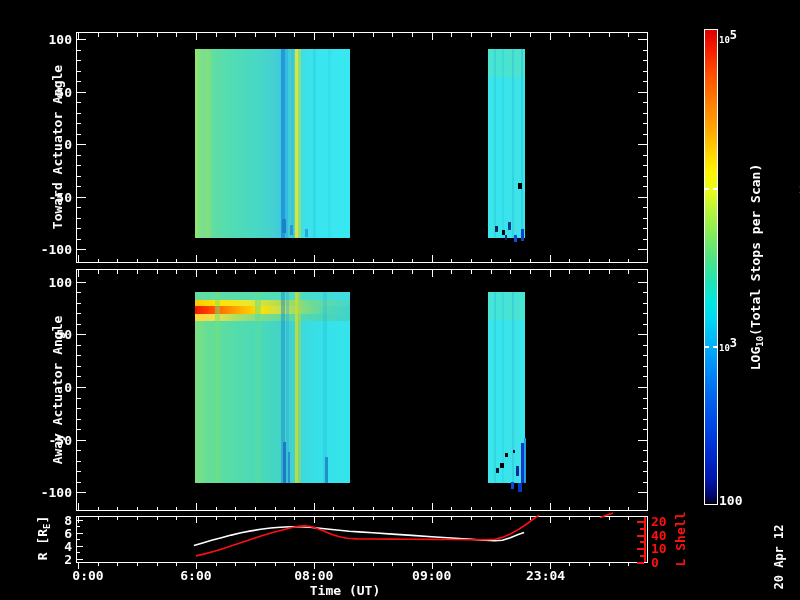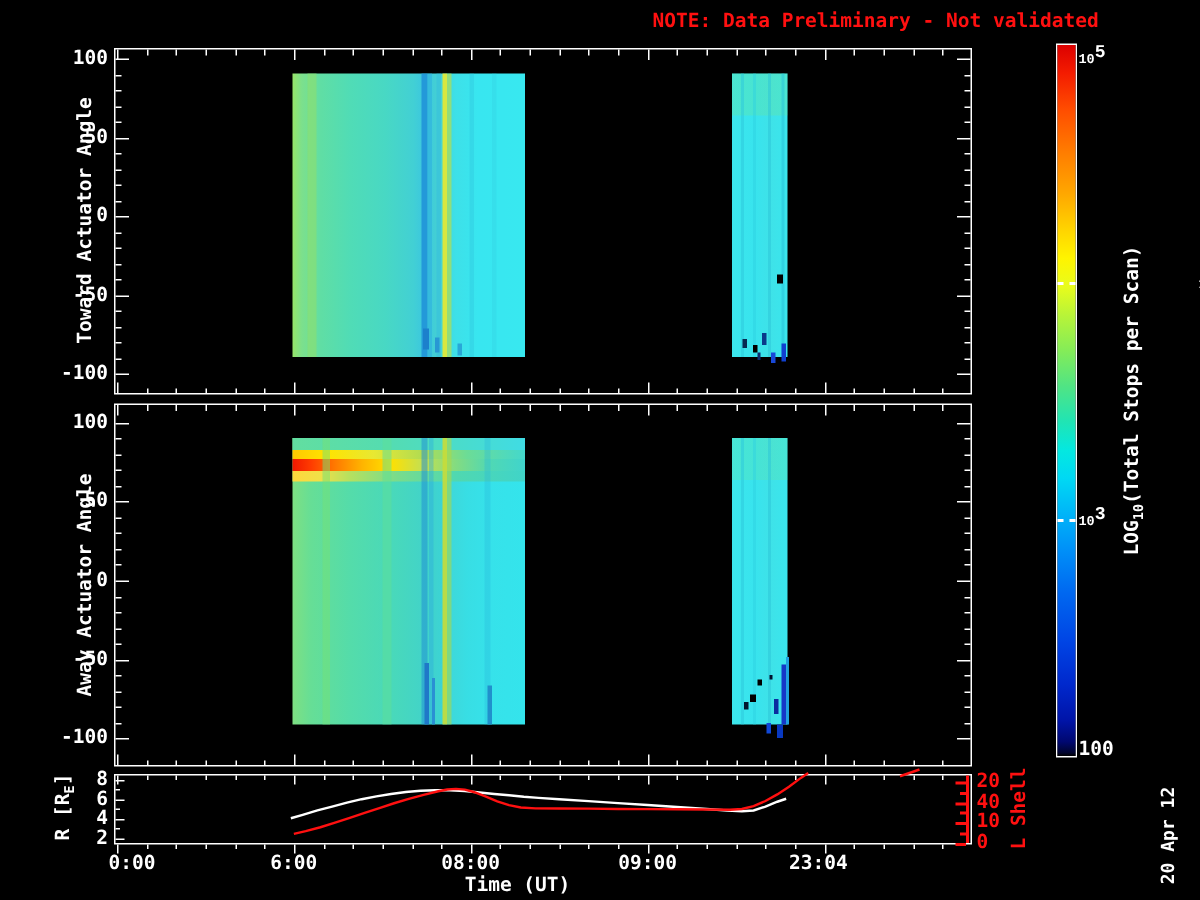--- a/index.html
+++ b/index.html
@@ -5,28 +5,27 @@
   html,body{margin:0;padding:0;background:#000;}
   #stage{position:relative;width:800px;height:600px;background:#000;overflow:hidden;
          font-family:"DejaVu Sans Mono","Liberation Mono",monospace;font-weight:bold;color:#fff;}
   .abs{position:absolute;}
   .frame{position:absolute;border:1px solid #fff;box-sizing:border-box;background:#000;}
   .lab{position:absolute;font-size:13px;line-height:13px;white-space:nowrap;}
   .ylab{width:34px;text-align:right;transform:translateY(-50%);}
   .xlab{transform:translateX(-50%);}
   .rot{transform:translate(-50%,-50%) rotate(-90deg);transform-origin:center center;}
   sub{font-size:9px;}
-  .cb-exp{font-size:9px;font-family:Liberation Mono, monospace;}
+  .cb-exp{font-size:9px;}
   .cb-exp sup{font-size:12px;}
   svg{position:absolute;overflow:visible;}
 </style>
 </head>
 <body>
 <div id="stage">
-  <div class="lab abs" style="left:435px;top:8px;color:#ff1010;">NOTE: Data Preliminary - Not validated</div>
 
   <div class="frame" id="p1" style="left: 76px; top: 32px; width: 572px; height: 231px;"></div>
   <div class="frame" id="p2" style="left: 76px; top: 269px; width: 572px; height: 242px;"></div>
   <div class="frame" id="p3" style="left: 76px; top: 516px; width: 572px; height: 47px;"></div>
 
   <div class="lab rot abs" style="left:57px;top:147px;">Toward Actuator Angle</div>
   <div class="lab rot abs" style="left:57px;top:390px;">Away Actuator Angle</div>
   <div class="lab rot abs" style="left:45px;top:538px;" id="rlab">R [R<sub>E</sub>]</div>
   <div class="lab rot abs" style="left:680px;top:539px;color:#ff1010;">L Shell</div>
   <div class="lab xlab abs" style="left:345px;top:584px;">Time (UT)</div>

